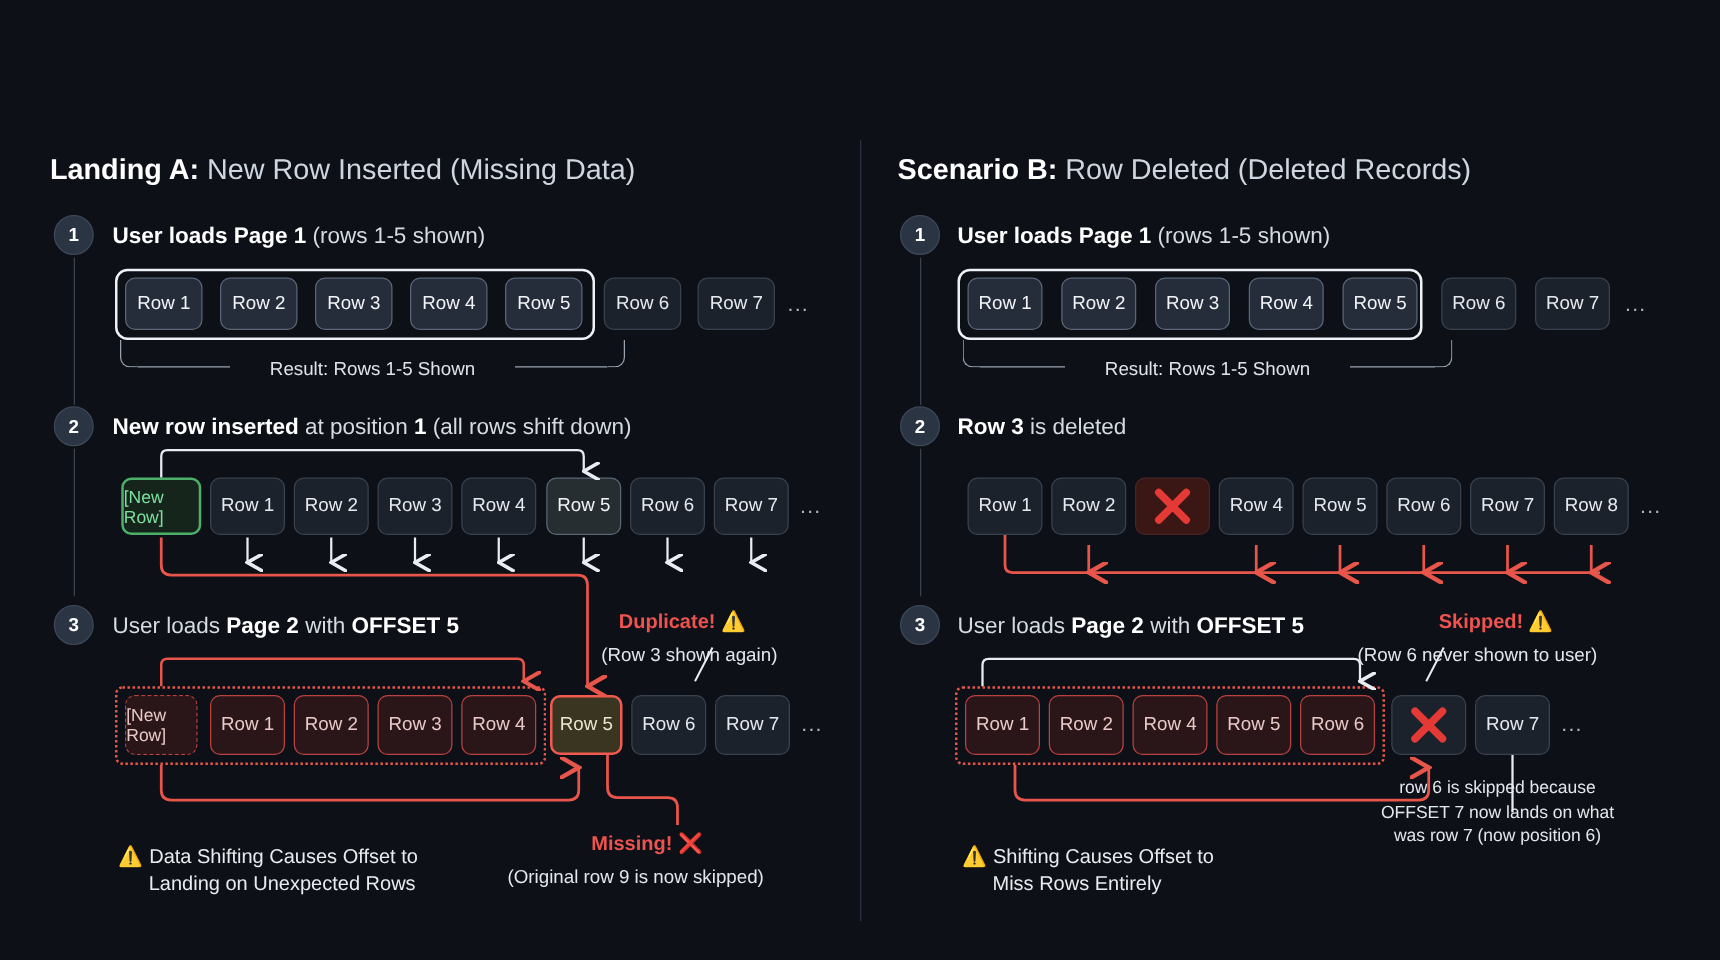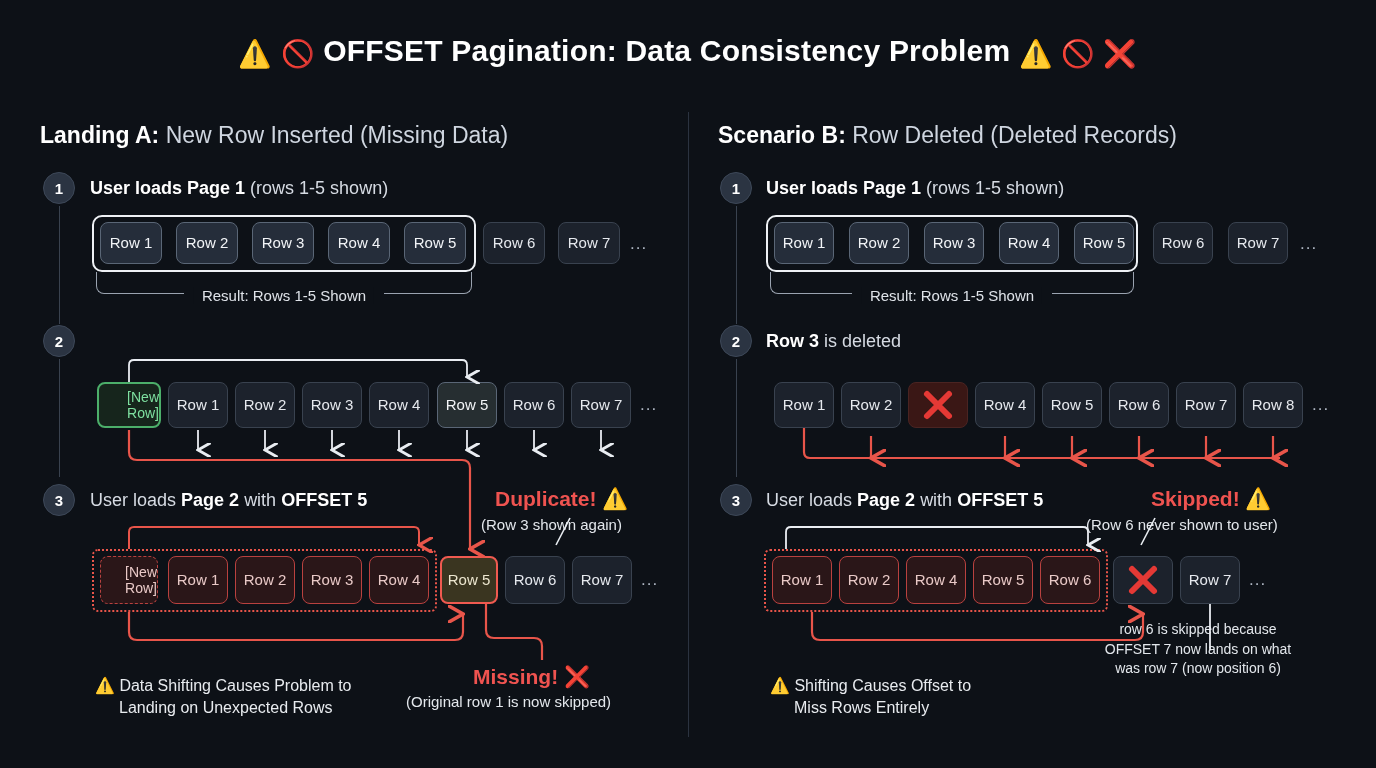--- a/index.html
+++ b/index.html
@@ -54,21 +54,21 @@
   
   .vline{position:absolute;width:1px;background:#39424f;}
 
   
   .rowbox{
     position:absolute;
     box-sizing:border-box;
     border-radius:8px;
     display:flex;align-items:center;justify-content:center;
     font-size:15px;
-    text-align:right;
+    text-align:left;
     line-height:1.15;
     white-space:nowrap;
   }
   .rb-normal{background:#1c222c;border:1px solid #39424f;color:#e6e9ee;}
   .rb-sel{background:#252d3a;border:1px solid #5a6676;color:#f2f4f7;}
   .rb-green{background:#16251c;border:2px solid #4caf6a;color:#7ee0a0;font-size:14px;white-space:normal;}
   .rb-red{background:#2a1618;border:1px solid #b9413f;color:#e9c9c7;}
   .rb-redsel{background:#3a3520;border:2px solid #f05a50;color:#ece6cf;}
   .rb-deleted{background:#3a1715;border:1px solid #4a2422;}
   .rb-xbox{background:#1c222c;border:1px solid #39424f;}
@@ -80,21 +80,21 @@
     position:absolute;box-sizing:border-box;
     border:2px solid #eef1f5;border-radius:10px;
   }
   
   .dotframe{
     position:absolute;box-sizing:border-box;
     border:2px dotted #e8554a;border-radius:6px;
   }
 
   
-  .bracket{position:absolute;height:22px;}
+  .bracket{position:absolute;height:22px;padding-left:28px;}
   .bracket .bl,.bracket .br{
     position:absolute;top:0;width:14px;height:22px;
     box-sizing:border-box;
     border-bottom:1.5px solid #9aa3b0;
   }
   .bracket .bl{left:0;border-left:1.5px solid #9aa3b0;border-bottom-left-radius:8px;}
   .bracket .br{right:0;border-right:1.5px solid #9aa3b0;border-bottom-right-radius:8px;}
   .bracket .bar-l,.bracket .bar-r{
     position:absolute;bottom:0;height:1.5px;background:#9aa3b0;
   }
@@ -102,48 +102,40 @@
     position:absolute;bottom:-10px;left:50%;transform:translateX(-50%);
     background:#0d1117;padding:0 8px;
     font-size:15px;color:#dfe3e9;white-space:nowrap;
   }
 
   
   .ovl{position:absolute;left:0;top:0;width:1376px;height:768px;pointer-events:none;}
 
   
   .callout-title{
-    position:absolute;font-size:21px;font-weight:bold;color:#ef5350;white-space:nowrap;
+    position:absolute;font-size:16px;font-weight:bold;color:#ef5350;white-space:nowrap;
   }
   .callout-sub{
     position:absolute;font-size:15px;color:#e3e7ec;white-space:nowrap;
   }
   .note{
     position:absolute;font-size:16px;color:#e8ebef;line-height:1.35;
   }
   .note .warn{color:#f2c12e;font-size:16px;}
   .note-center{
     position:absolute;font-size:14px;color:#e3e7ec;line-height:1.4;text-align:center;
   }
   .warn-ico{color:#f2c12e;}
   .xmark{color:#e53935;font-weight:bold;}
 </style>
 </head>
 <body>
 
 <div class="root">
 
-  <div class="title">
-    <span class="ico">⚠️</span>
-    <span class="ico">🚫</span>
-    <span>OFFSET Pagination: Data Consistency Problem</span>
-    <span class="ico">⚠️</span>
-    <span class="ico">🚫</span>
-    <span class="ico">❌</span>
-  </div>
 
   <div class="divider"></div>
 
   <div class="panel panel-a">
 
     <div class="scenario-title">
       <b>Landing A:</b>
       <span>New Row Inserted (Missing Data)</span>
     </div>
 
@@ -167,20 +159,26 @@
 
     <div class="bracket" style="left:96px;top:272px;width:376px;">
       <div class="bl"></div>
         <div class="br"></div>
       <div class="bar-l" style="left:14px;width:74px;"></div>
       <div class="bar-r" style="right:14px;width:74px;"></div>
       <div class="blabel">Result: Rows 1-5 Shown</div>
     </div>
 
     <div class="step-circle" style="left:43px;top:325px;">2</div>
+    <div class="step-label" style="left:90px;top:331px;">
+      <b>New row inserted</b>
+      <span>at position</span>
+      <b>1</b>
+      <span>(all rows shift down)</span>
+    </div>
     <div class="vline" style="left:59px;top:359px;height:118px;"></div>
 
     <div class="rowbox rb-green" style="left:97px;top:382px;width:64px;height:46px;">
       <span>[New Row]</span>
     </div>
     <div class="rowbox rb-normal" style="left:168px;top:382px;width:60px;height:46px;">Row 1</div>
     <div class="rowbox rb-normal" style="left:235px;top:382px;width:60px;height:46px;">Row 2</div>
     <div class="rowbox rb-normal" style="left:302px;top:382px;width:60px;height:46px;">Row 3</div>
     <div class="rowbox rb-normal" style="left:369px;top:382px;width:60px;height:46px;">Row 4</div>
     <div class="rowbox rb-row5-hl" style="left:437px;top:382px;width:60px;height:46px;">Row 5</div>
@@ -213,25 +211,25 @@
     <div class="rowbox rb-red" style="left:369px;top:556px;width:60px;height:48px;">Row 4</div>
     <div class="rowbox rb-redsel" style="left:440px;top:556px;width:58px;height:48px;">Row 5</div>
     <div class="rowbox rb-normal" style="left:505px;top:556px;width:60px;height:48px;">Row 6</div>
     <div class="rowbox rb-normal" style="left:572px;top:556px;width:60px;height:48px;">Row 7</div>
     <div class="ellipsis" style="left:641px;top:570px;">...</div>
 
     <div class="callout-title" style="left:473px;top:665px;">
       <span>Missing!</span>
       <span class="xmark">❌</span>
     </div>
-    <div class="callout-sub" style="left:406px;top:693px;">(Original row 1 is now skipped)</div>
+    <div class="callout-sub" style="left:406px;top:693px;">(Original row 9 is now skipped)</div>
 
     <div class="note" style="left:95px;top:675px;">
       <span class="warn">⚠️</span>
-      <span>Data Shifting Causes Problem to</span><br>
+      <span>Data Shifting Causes Offset to</span><br>
       <span style="padding-left:24px;display:inline-block;">Landing on Unexpected Rows</span>
     </div>
   </div>
 
   <div class="panel panel-b">
 
     <div class="scenario-title" style="left:30px;">
       <b>Scenario B:</b>
       <span>Row Deleted (Deleted Records)</span>
     </div>

